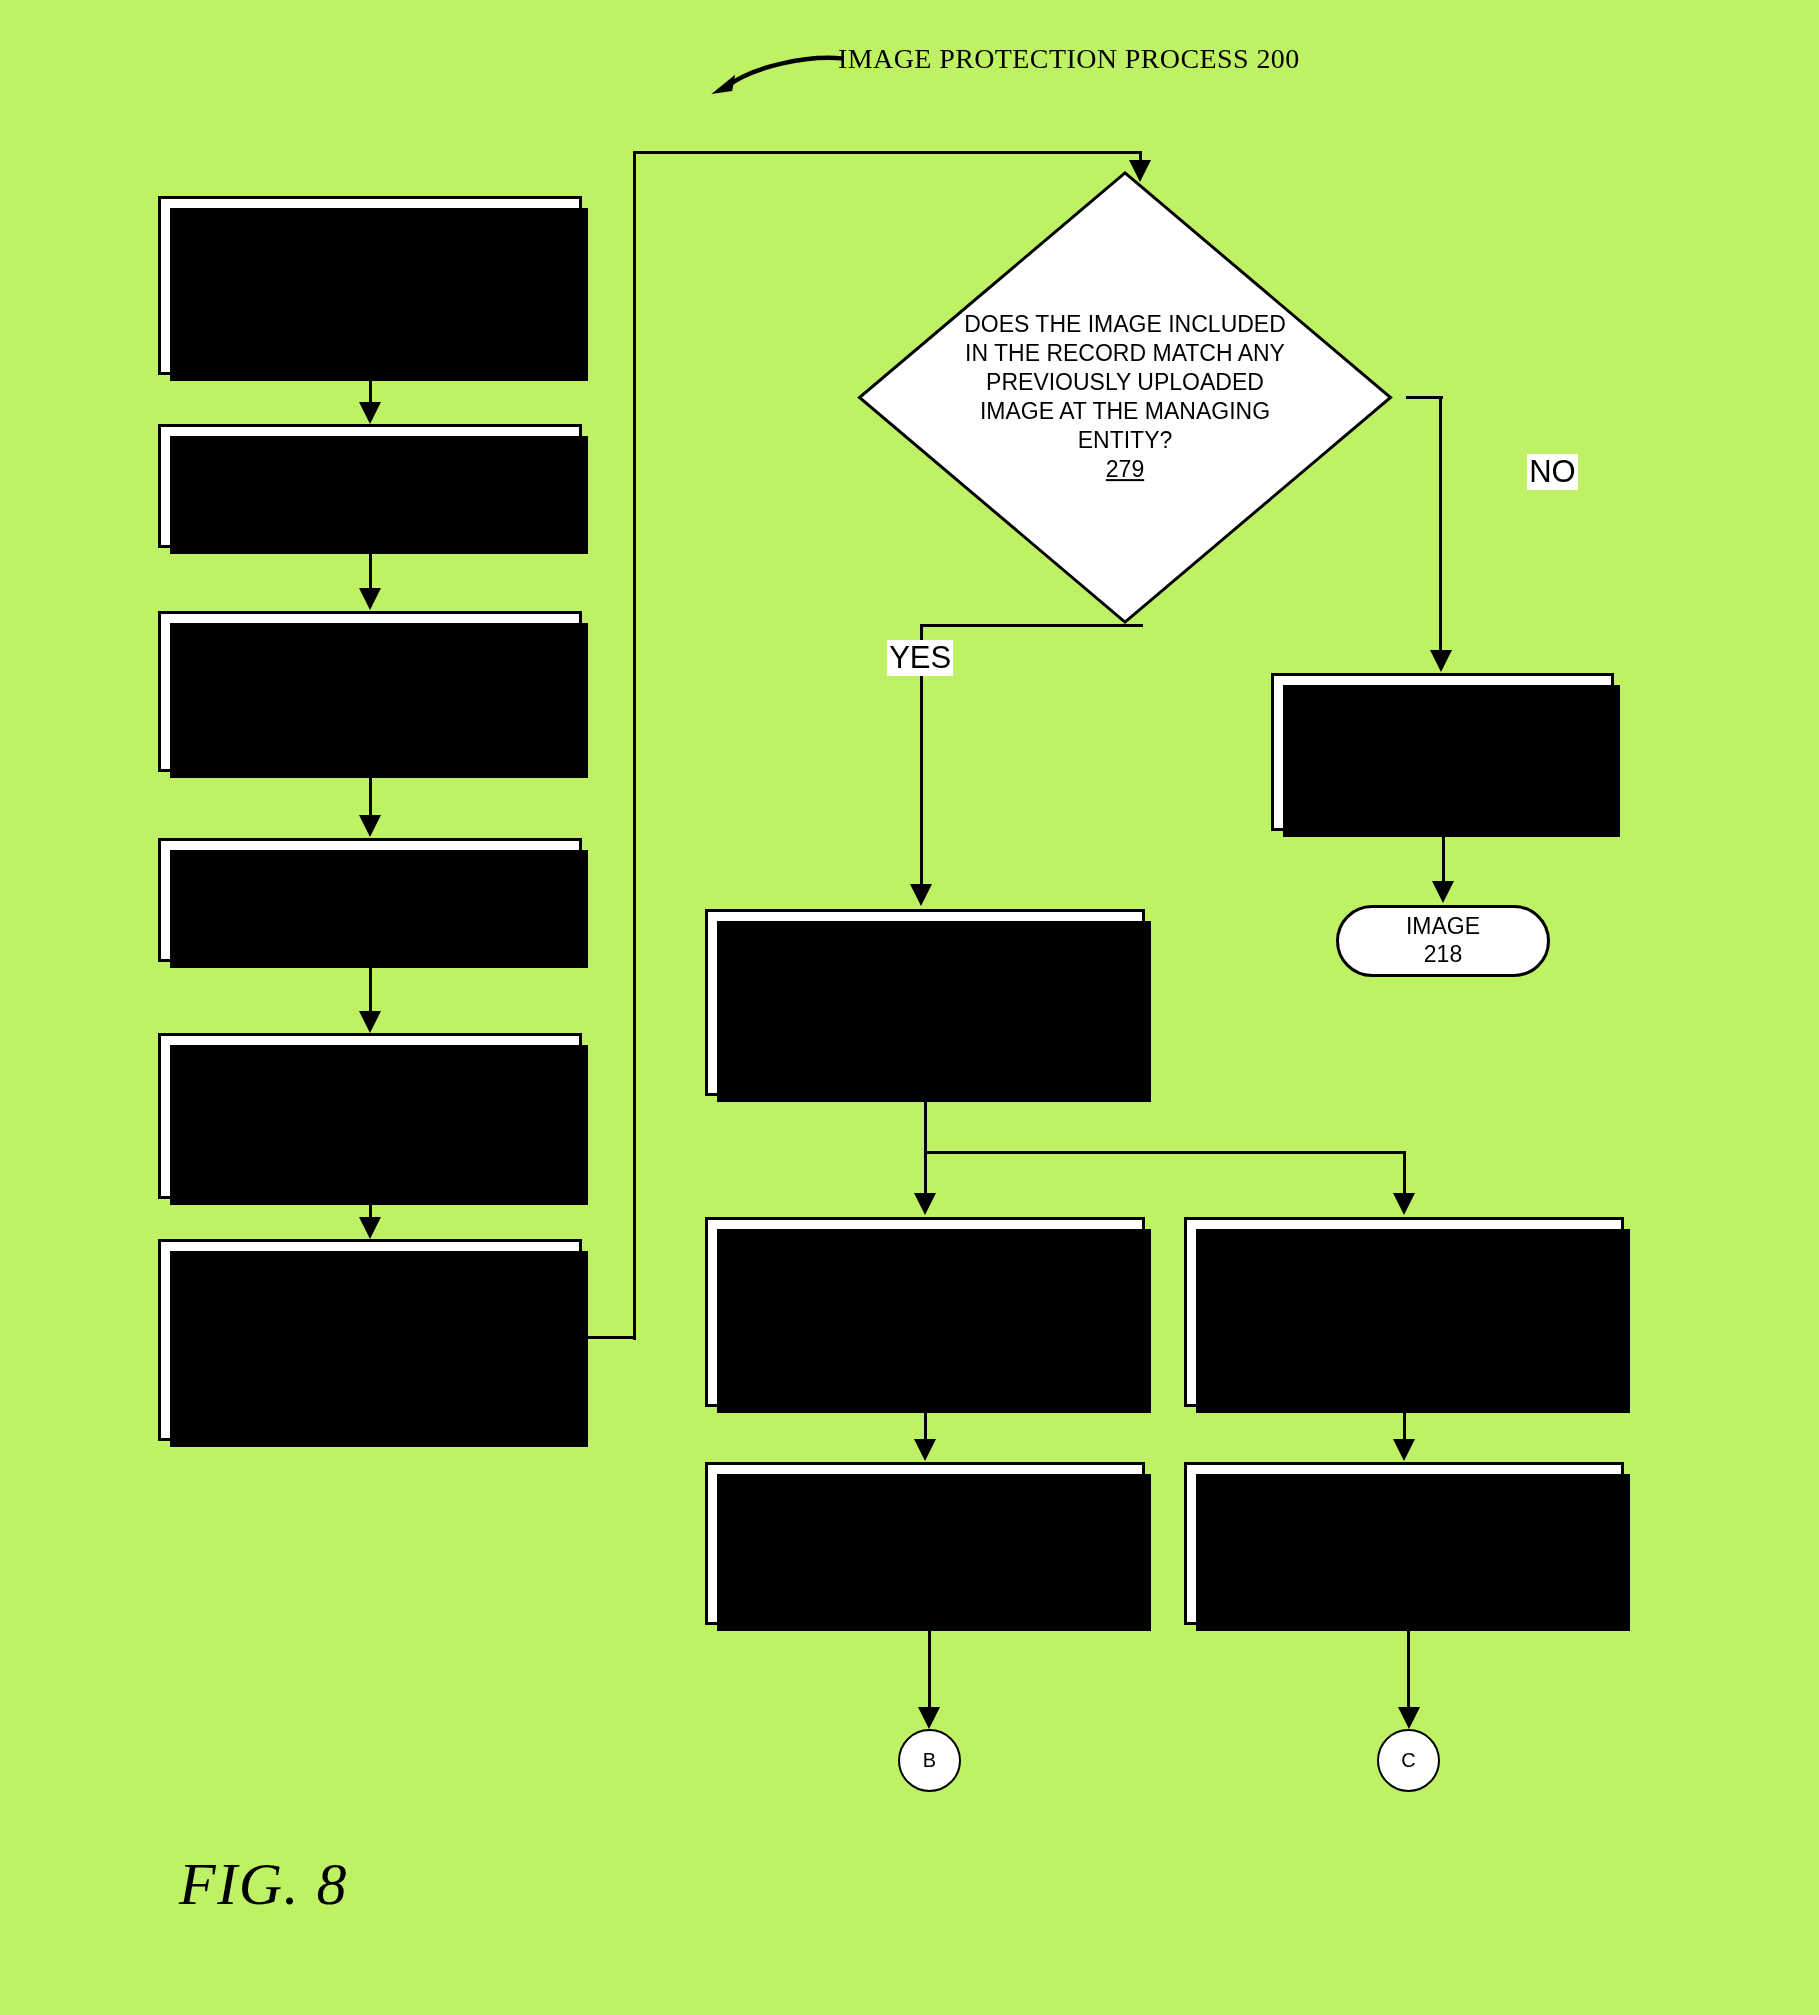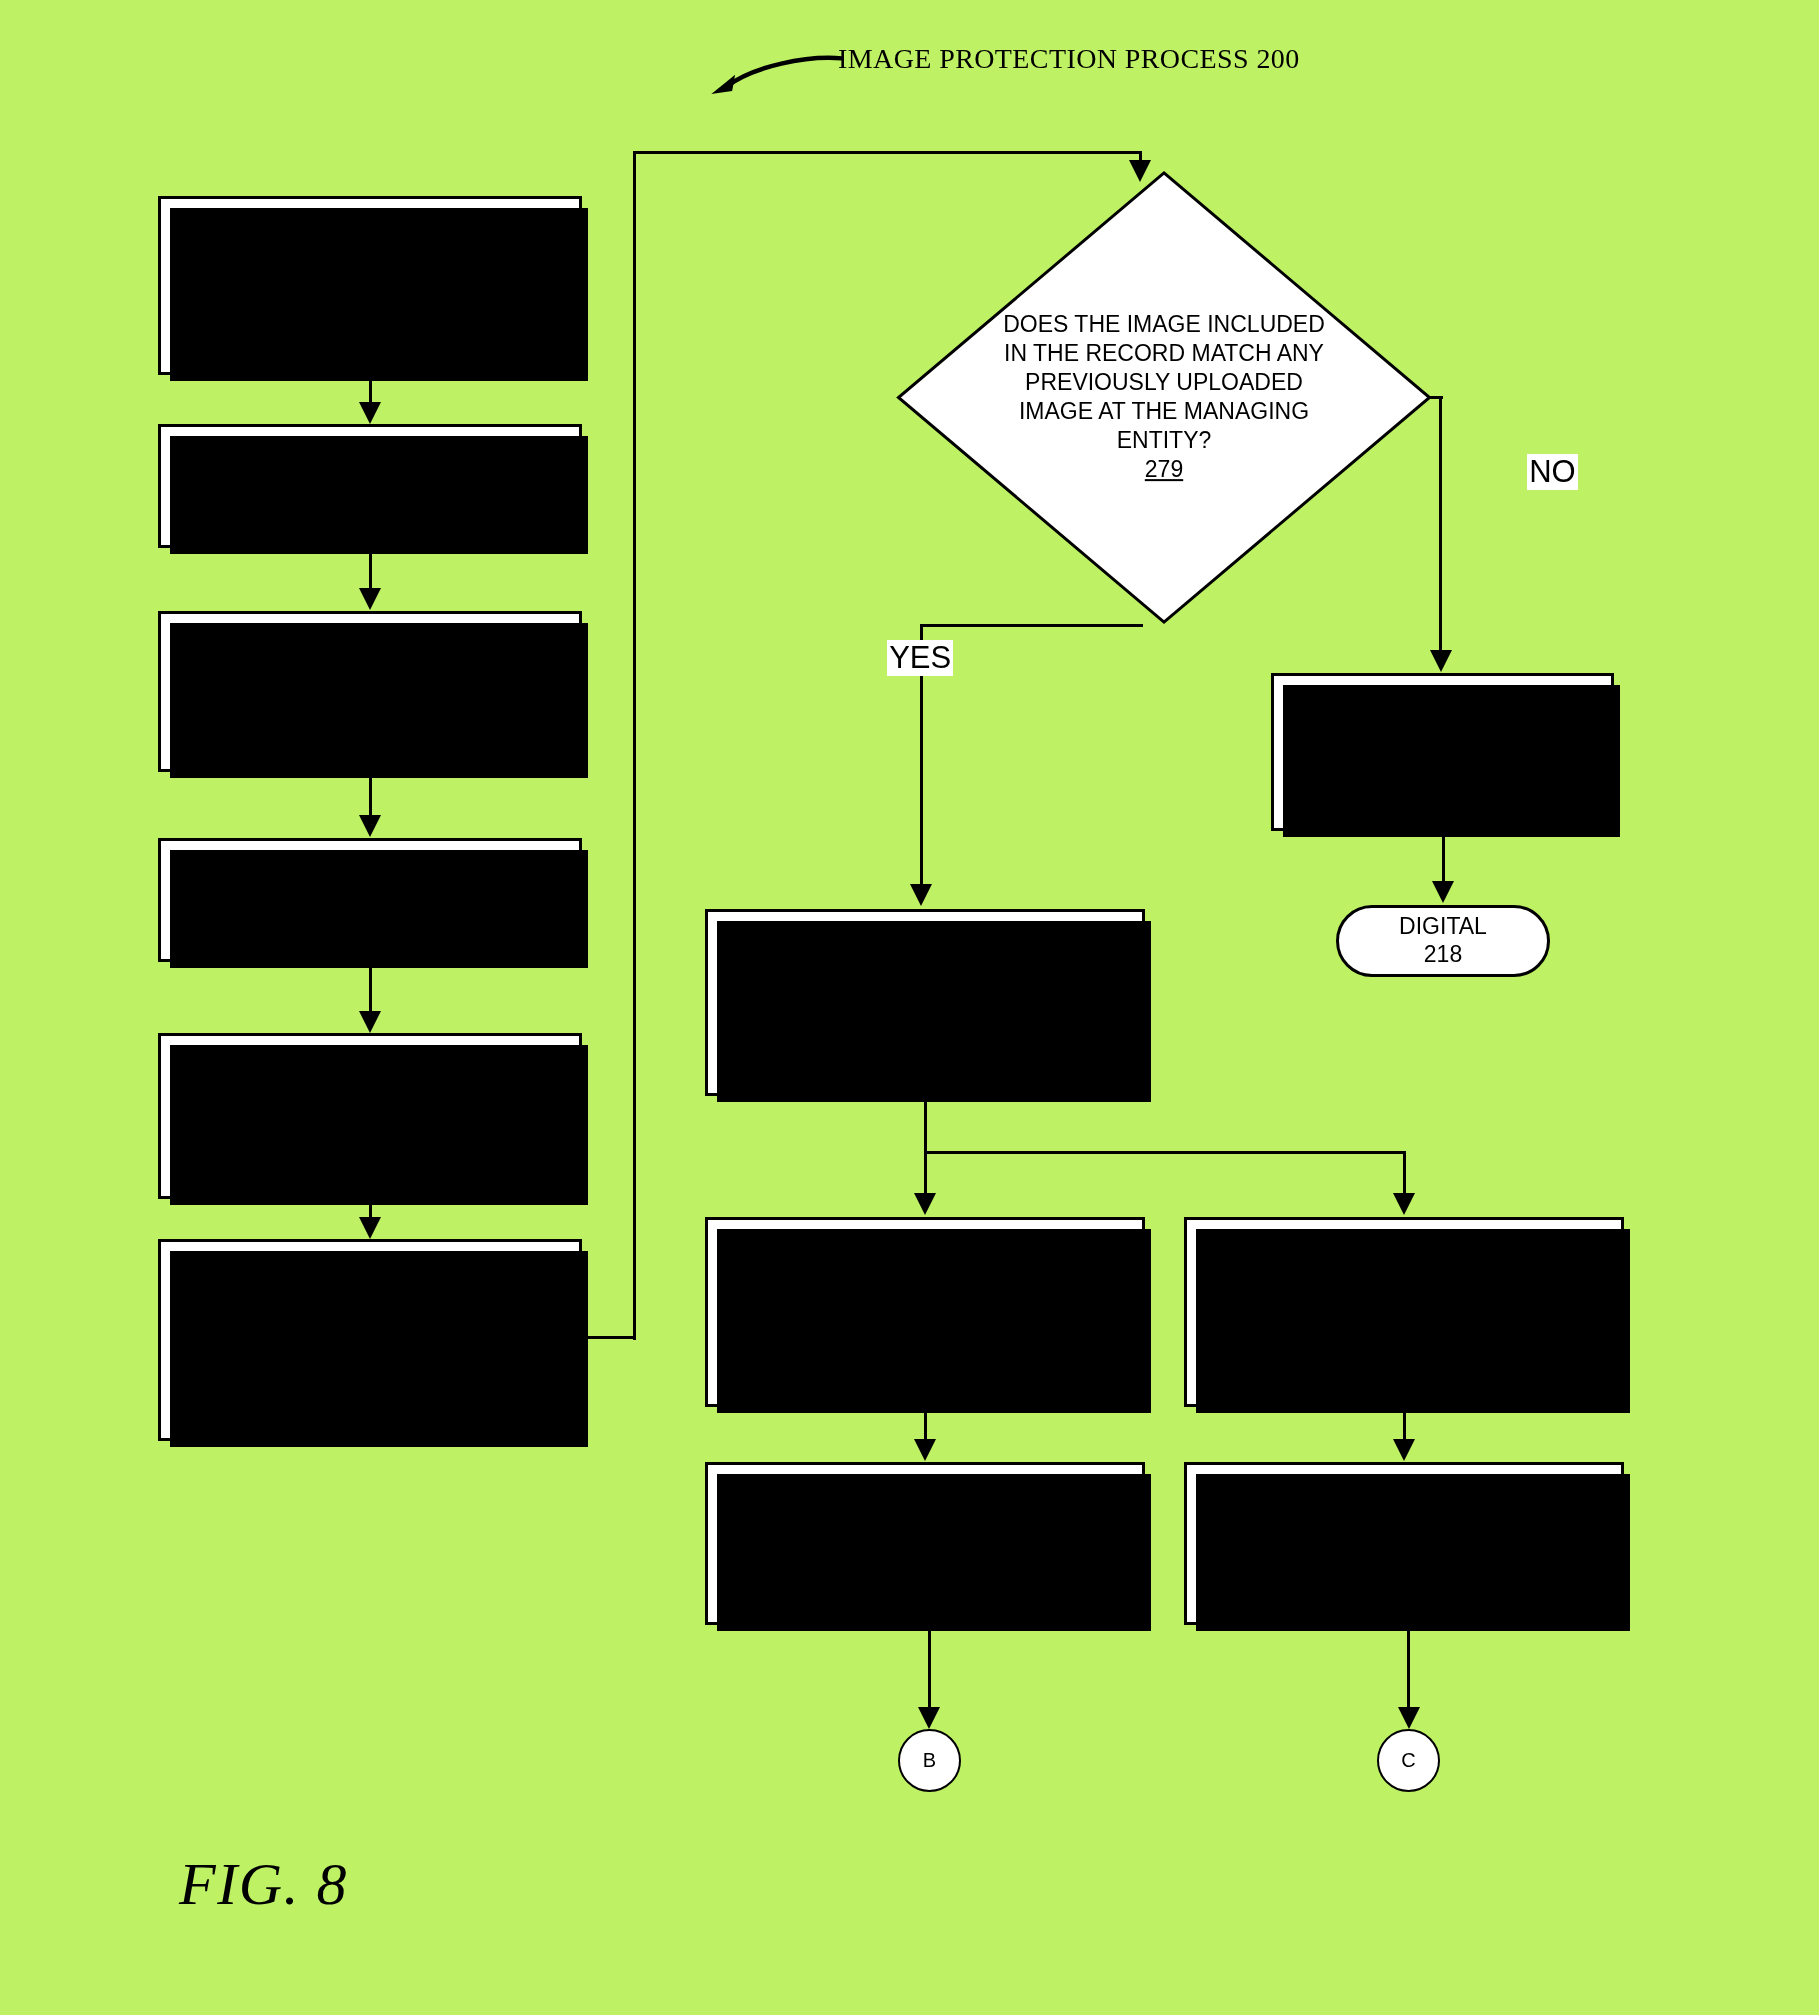--- a/index.html
+++ b/index.html
@@ -213,21 +213,21 @@
   </div>
 
   <div class="box" style="left:158px; top:1239px; width:424px; height:202px;">
     <span class="lines">LOCAL RECORD
 TRANSFERRED FROM
 LOCAL HOST-A TO
 MANAGING ENTITY</span>
     <span class="ref">212</span>
   </div>
 
-  <div class="diamond-wrap" style="left:895px; top:170px; width:538px; height:455px;text-decoration:underline;">
+  <div class="diamond-wrap" style="left:856px; top:170px; width:538px; height:455px;text-decoration:underline;">
     <svg width="538" height="455" viewBox="0 0 720 610">
       <polygon points="360,4 716,305 360,606 4,305" fill="#fff" stroke="#000" stroke-width="4"></polygon>
     </svg>
     <div class="diamond-text">
       <span>DOES THE IMAGE INCLUDED
 IN THE RECORD MATCH ANY
 PREVIOUSLY UPLOADED
 IMAGE AT THE MANAGING
 ENTITY?</span>
       <span class="ref">279</span>
@@ -235,21 +235,21 @@
   </div>
 
   <div class="box" style="left:1271px; top:673px; width:343px; height:158px;">
     <span class="lines">CREATE A NEW
 RIGHTS PROFILE AT
 MANAGING ENTITY</span>
     <span class="ref">216</span>
   </div>
 
   <div class="terminator" style="left:1336px; top:905px; width:214px; height:72px;">
-    <span>DIGITAL</span>
+    <span>IMAGE</span>
     <span>218</span>
   </div>
 
   <div class="box" style="left:705px; top:909px; width:440px; height:187px;">
     <span class="lines">RECORD OF THE MATCH
 SAVED TO THE PROFILE OF
 THE PREVIOUSLY
 MATCHED IMAGE</span>
     <span class="ref">220</span>
   </div>

